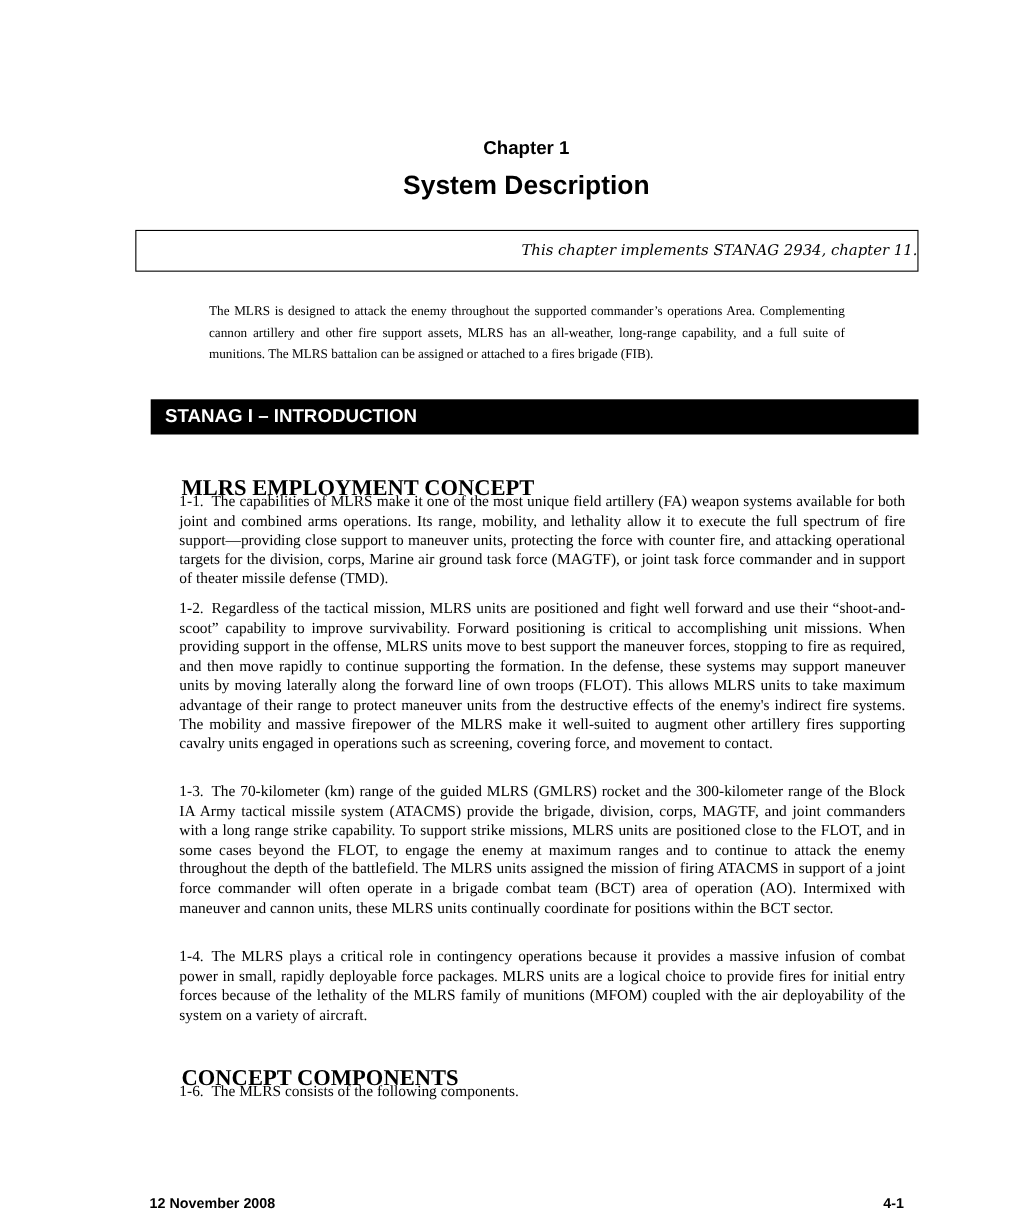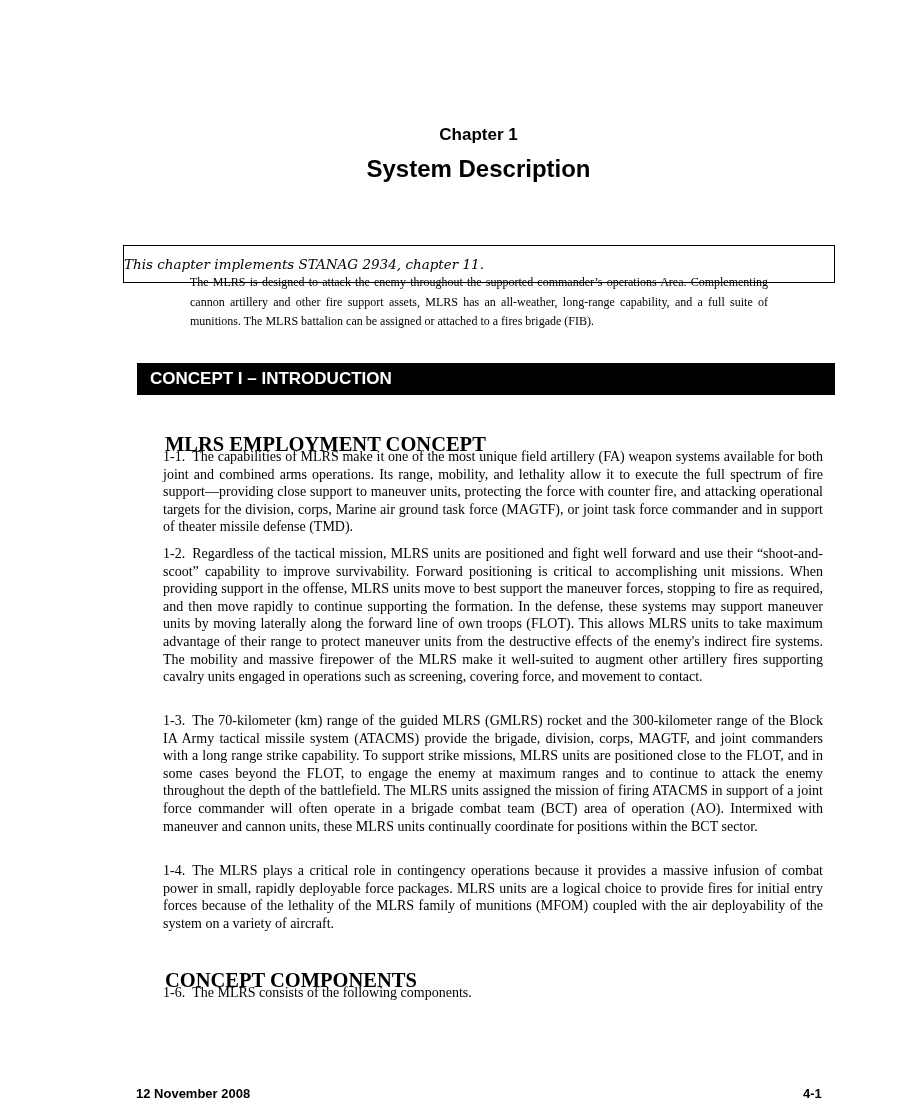--- a/index.html
+++ b/index.html
@@ -38,25 +38,24 @@
     }
     .stanag-box {
       position: absolute;
       top: 209px;
       left: 123px;
       width: 710px;
       height: 36px;
       border: 1px solid #000;
       display: flex;
       align-items: center;
-      justify-content: flex-start;
+      justify-content: flex-end;
       font-family: "DejaVu Serif", serif;
       font-style: italic;
       font-size: 13.5px;
-      margin-top: 36px;
     }
     .intro-para {
       position: absolute;
       top: 273px;
       left: 190px;
       width: 578px;
       font-family: "Liberation Serif", serif;
       font-size: 12px;
       line-height: 19.5px;
       text-align: justify;
@@ -116,21 +115,21 @@
   <div class="chapter-label">Chapter 1</div>
   <div class="chapter-title">System Description</div>
 
   <div class="stanag-box">
     <span>This chapter implements STANAG 2934, chapter 11.</span>
   </div>
 
   <p class="intro-para" style="margin:0;">The MLRS is designed to attack the enemy throughout the supported commander’s operations Area. Complementing cannon artillery and other fire support assets, MLRS has an all-weather, long-range capability, and a full suite of munitions. The MLRS battalion can be assigned or attached to a  fires brigade (FIB).</p>
 
   <div class="section-bar">
-    <span>CONCEPT I – INTRODUCTION</span>
+    <span>STANAG I – INTRODUCTION</span>
   </div>
 
   <h2 class="h2" style="top:415px;">MLRS EMPLOYMENT CONCEPT</h2>
 
   <p class="body-para" style="top:448px;">
     <span class="para-num">1-1.</span><span>The capabilities of MLRS make it one of the most unique field artillery (FA) weapon systems available for both joint and combined arms operations. Its range, mobility, and lethality allow it to execute the full spectrum of fire support—providing close support to maneuver units, protecting the force with counter fire, and attacking operational targets for the division, corps, Marine air ground task force (MAGTF), or joint task force commander and in support of theater missile defense (TMD).</span>
   </p>
 
   <p class="body-para" style="top:545px;">
     <span class="para-num">1-2.</span><span>Regardless of the tactical mission, MLRS units are positioned and fight well forward and use their “shoot-and-scoot” capability to improve survivability. Forward positioning is critical to accomplishing unit missions. When providing support in the offense, MLRS units move to best support the maneuver forces, stopping to fire as required, and then move rapidly to continue supporting the formation. In the defense, these systems may support maneuver units by moving laterally along the forward line of own troops (FLOT). This allows MLRS units to take maximum advantage of their range to protect maneuver units from the destructive effects of the enemy's indirect fire systems. The mobility and massive firepower of the MLRS make it well-suited to augment other artillery fires supporting cavalry units engaged in operations such as screening, covering force, and movement to contact.</span>

